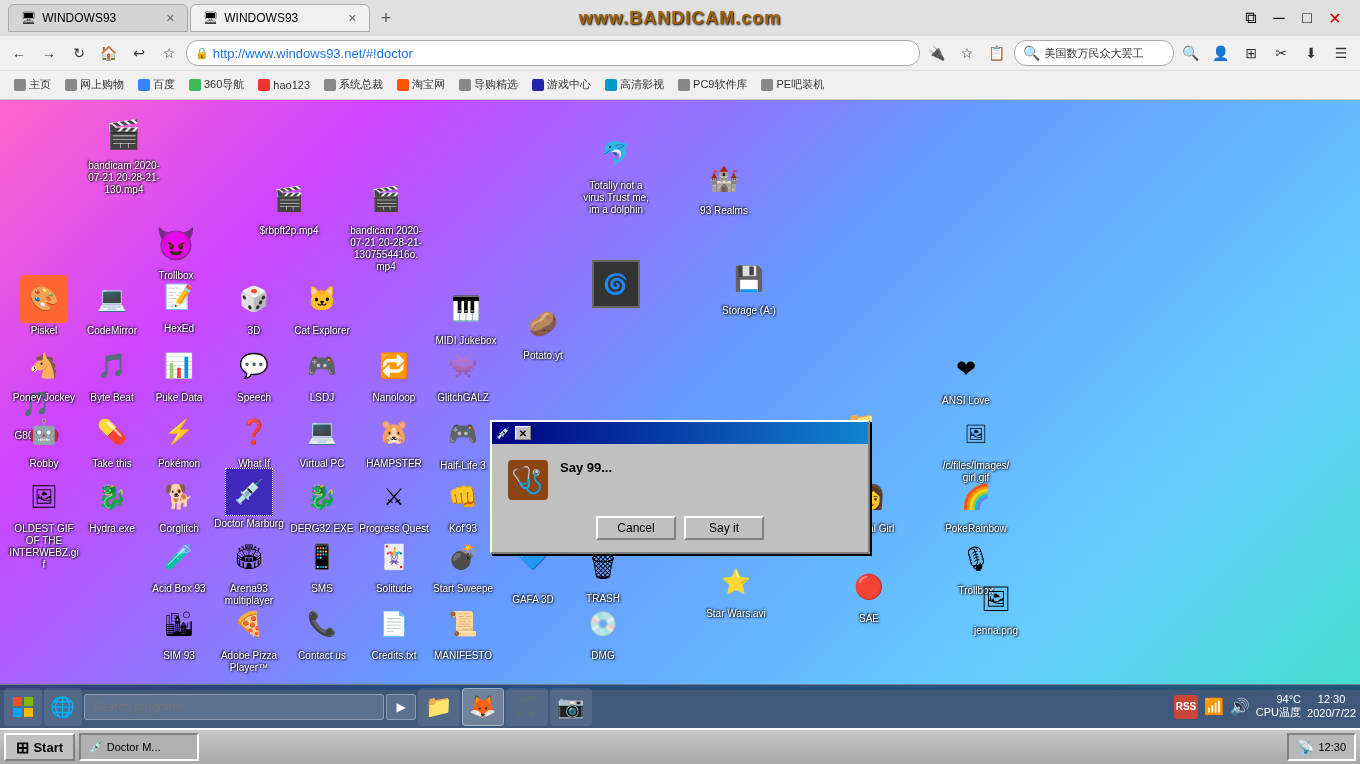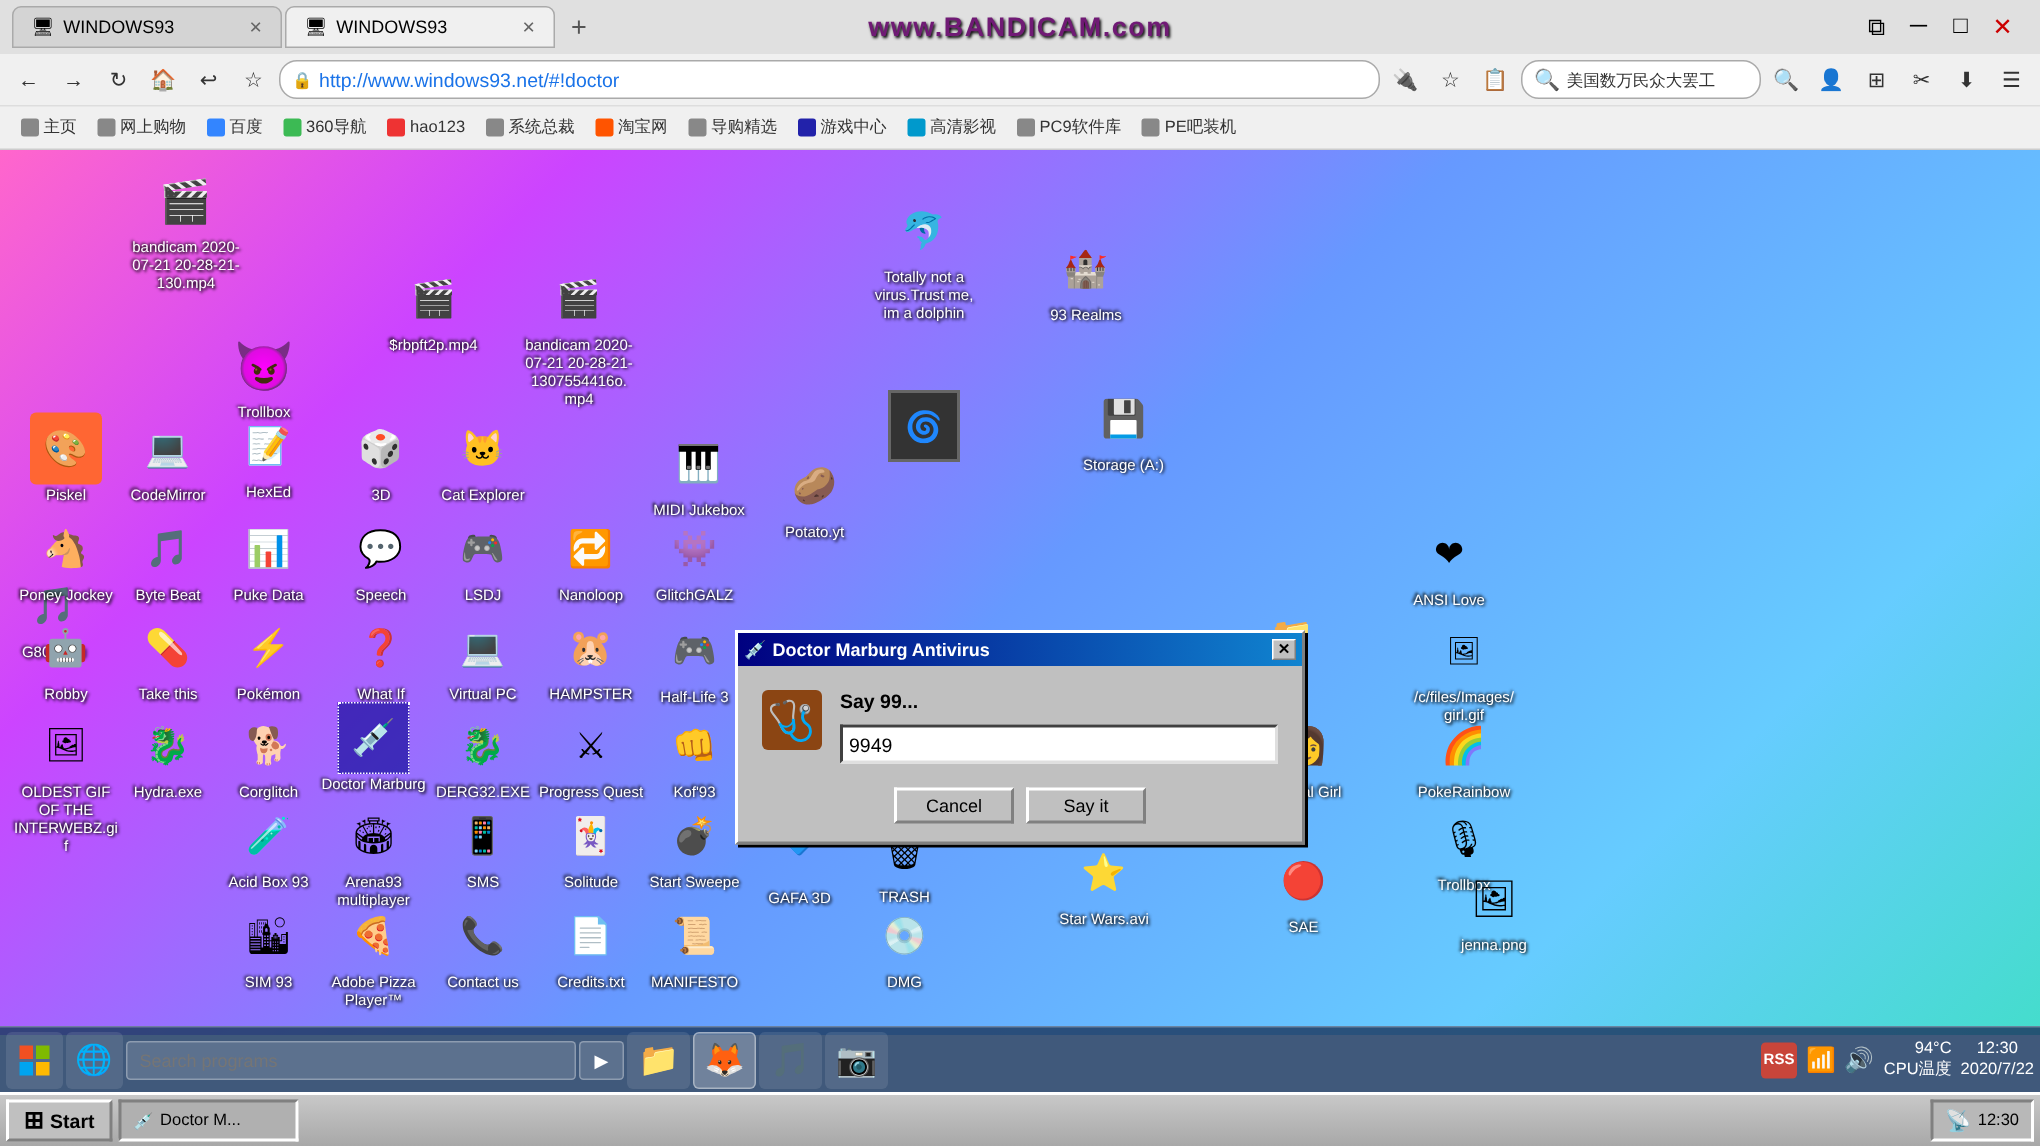--- a/index.html
+++ b/index.html
@@ -18,21 +18,21 @@
     .tab {
       display: flex; align-items: center; height: 28px; padding: 0 12px; background: #d4d4d4;
       border: 1px solid #aaa; border-radius: 6px 6px 0 0; font-size: 12px; gap: 6px; cursor: pointer;
       min-width: 180px;
     }
     .tab.active { background: #f0f0f0; }
     .tab-close { margin-left: auto; color: #666; font-size: 11px; cursor: pointer; }
     .new-tab-btn { width: 28px; height: 28px; display:flex; align-items:center; justify-content:center; font-size: 18px; color: #555; cursor: pointer; }
     .bandicam-watermark {
       position: absolute; top: 0; left: 50%; transform: translateX(-50%);
-      font-size: 18px; font-weight: bold; color: #701a75; text-shadow: 1px 1px 2px #000;
+      font-size: 18px; font-weight: bold; color: #a16207; text-shadow: 1px 1px 2px #000;
       font-family: Arial; letter-spacing: 1px; line-height: 36px;
     }
     #nav-bar {
       display: flex; align-items: center; height: 34px; background: #f0f0f0; padding: 0 6px; gap: 4px;
     }
     .nav-btn { width: 26px; height: 26px; display:flex; align-items:center; justify-content:center; font-size: 14px; color: #333; cursor: pointer; border-radius: 3px; }
     #address-bar-container {
       flex: 1; display:flex; align-items:center; background: white; border: 1px solid #aaa;
       border-radius: 12px; height: 26px; padding: 0 8px; gap: 4px;
     }
@@ -606,32 +606,30 @@
   </div>
 
   <div class="desktop-icon" style="left:567px;top:500px;">
     <div class="icon-img" style="font-size:24px;">💿</div>
     <div class="icon-label">DMG</div>
   </div>
 
   <div id="dialog">
     <div id="dialog-titlebar">
       <span id="dialog-title-icon">💉</span>
-      <span id="dialog-title-text">Doctor Marburg Antivirus</span>
       <div id="dialog-close-btn">✕</div>
     </div>
     <div id="dialog-body">
       <div id="dialog-row1">
         <div id="dialog-icon-area">
 
           <div style="width:40px;height:40px;background:#8B4513;border-radius:4px;display:flex;align-items:center;justify-content:center;font-size:26px;">🩺</div>
         </div>
         <div id="dialog-content">
           <div id="dialog-message">Say 99...</div>
-          <input id="dialog-input" type="text" value="9949" style="">
         </div>
       </div>
     </div>
     <div id="dialog-buttons">
       <button class="dialog-btn">Cancel</button>
       <button class="dialog-btn">Say it</button>
     </div>
   </div>
 
 </div>

